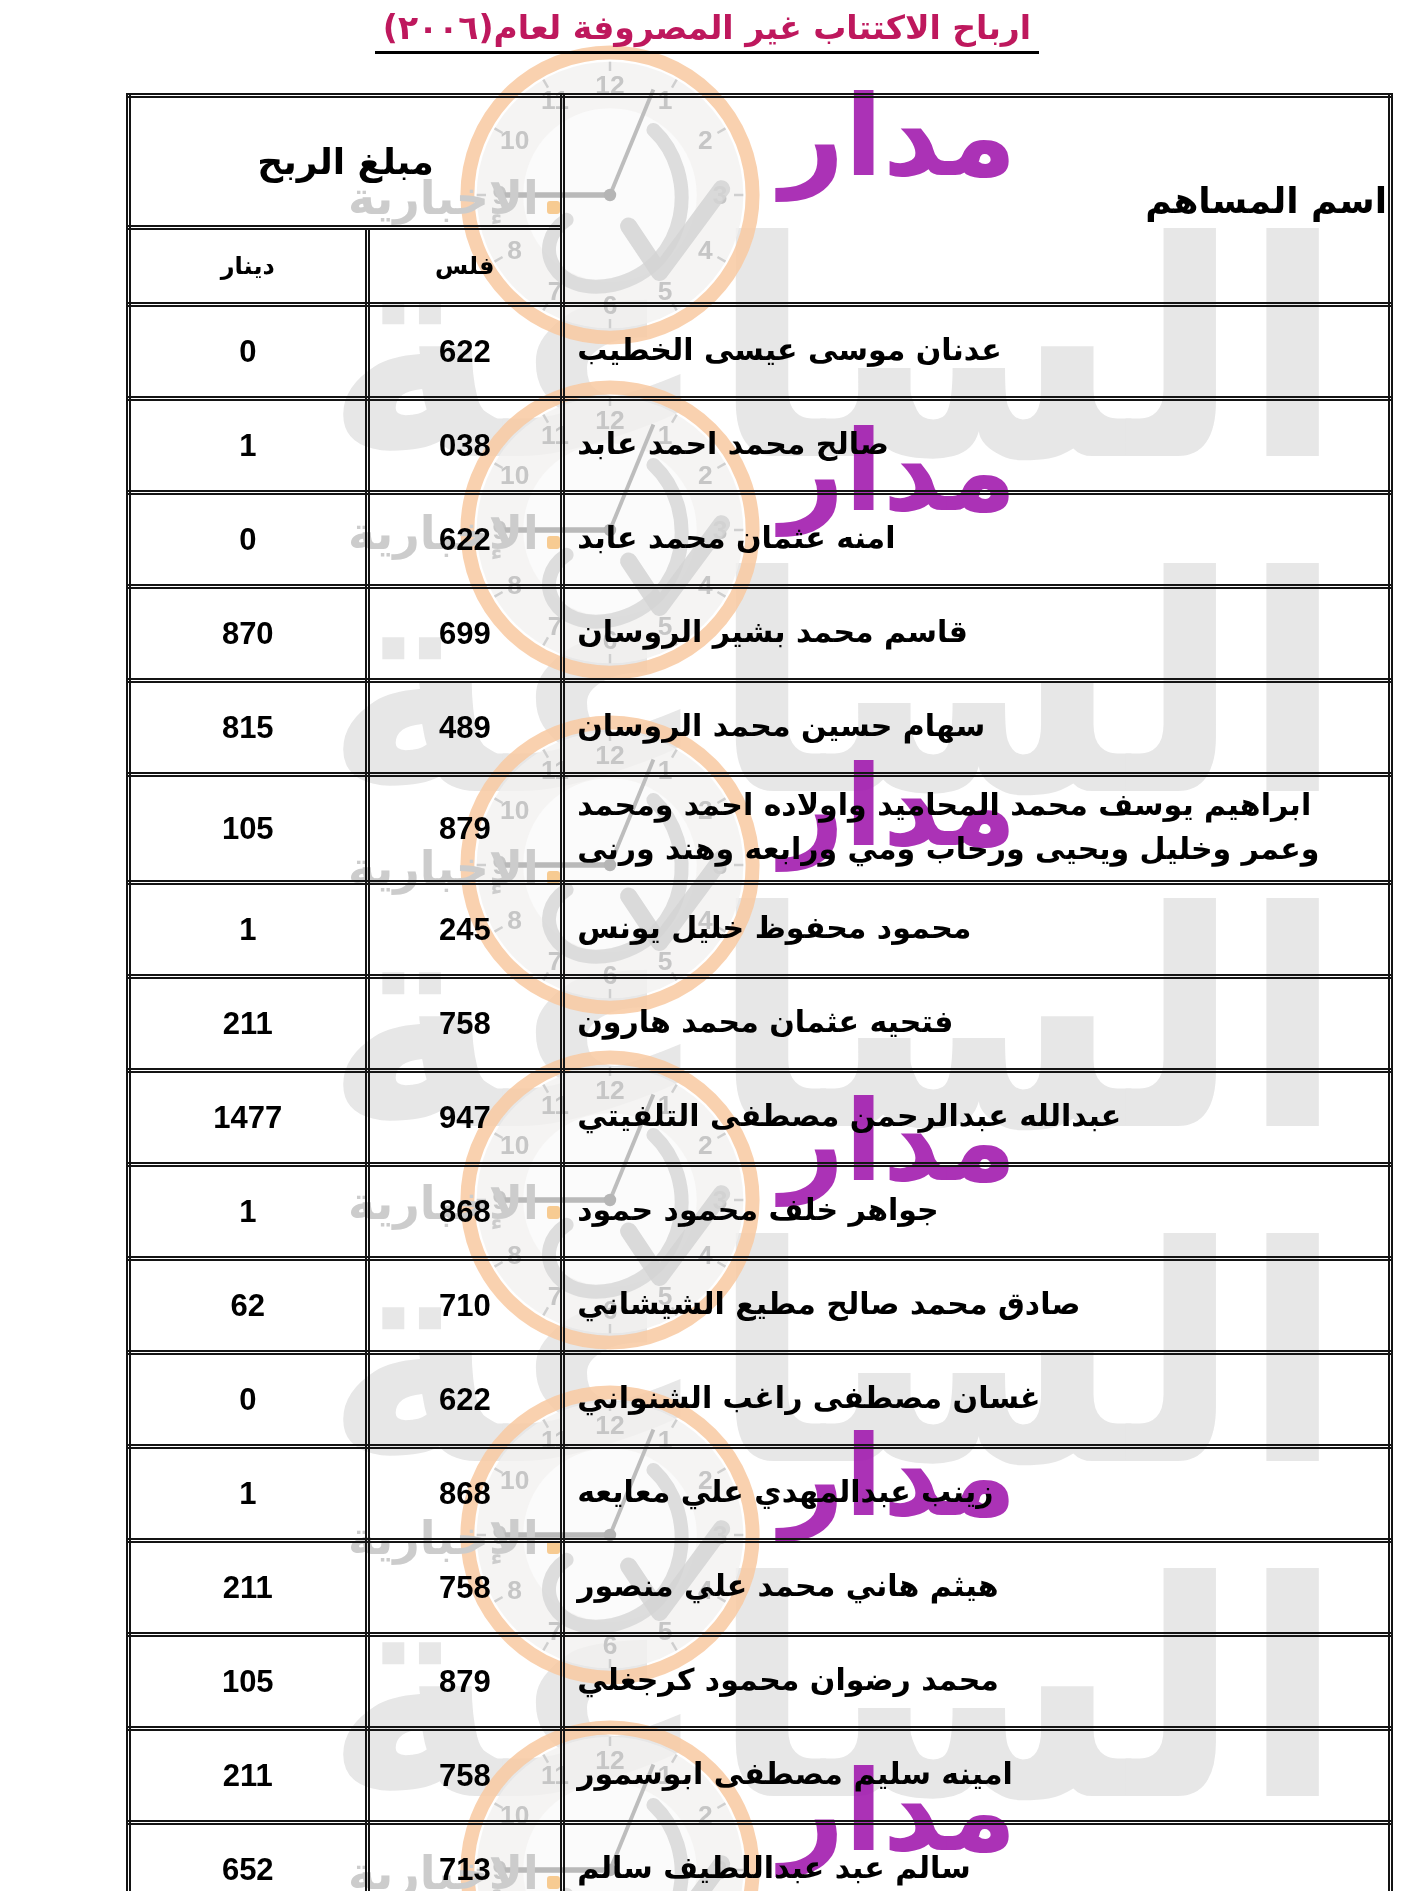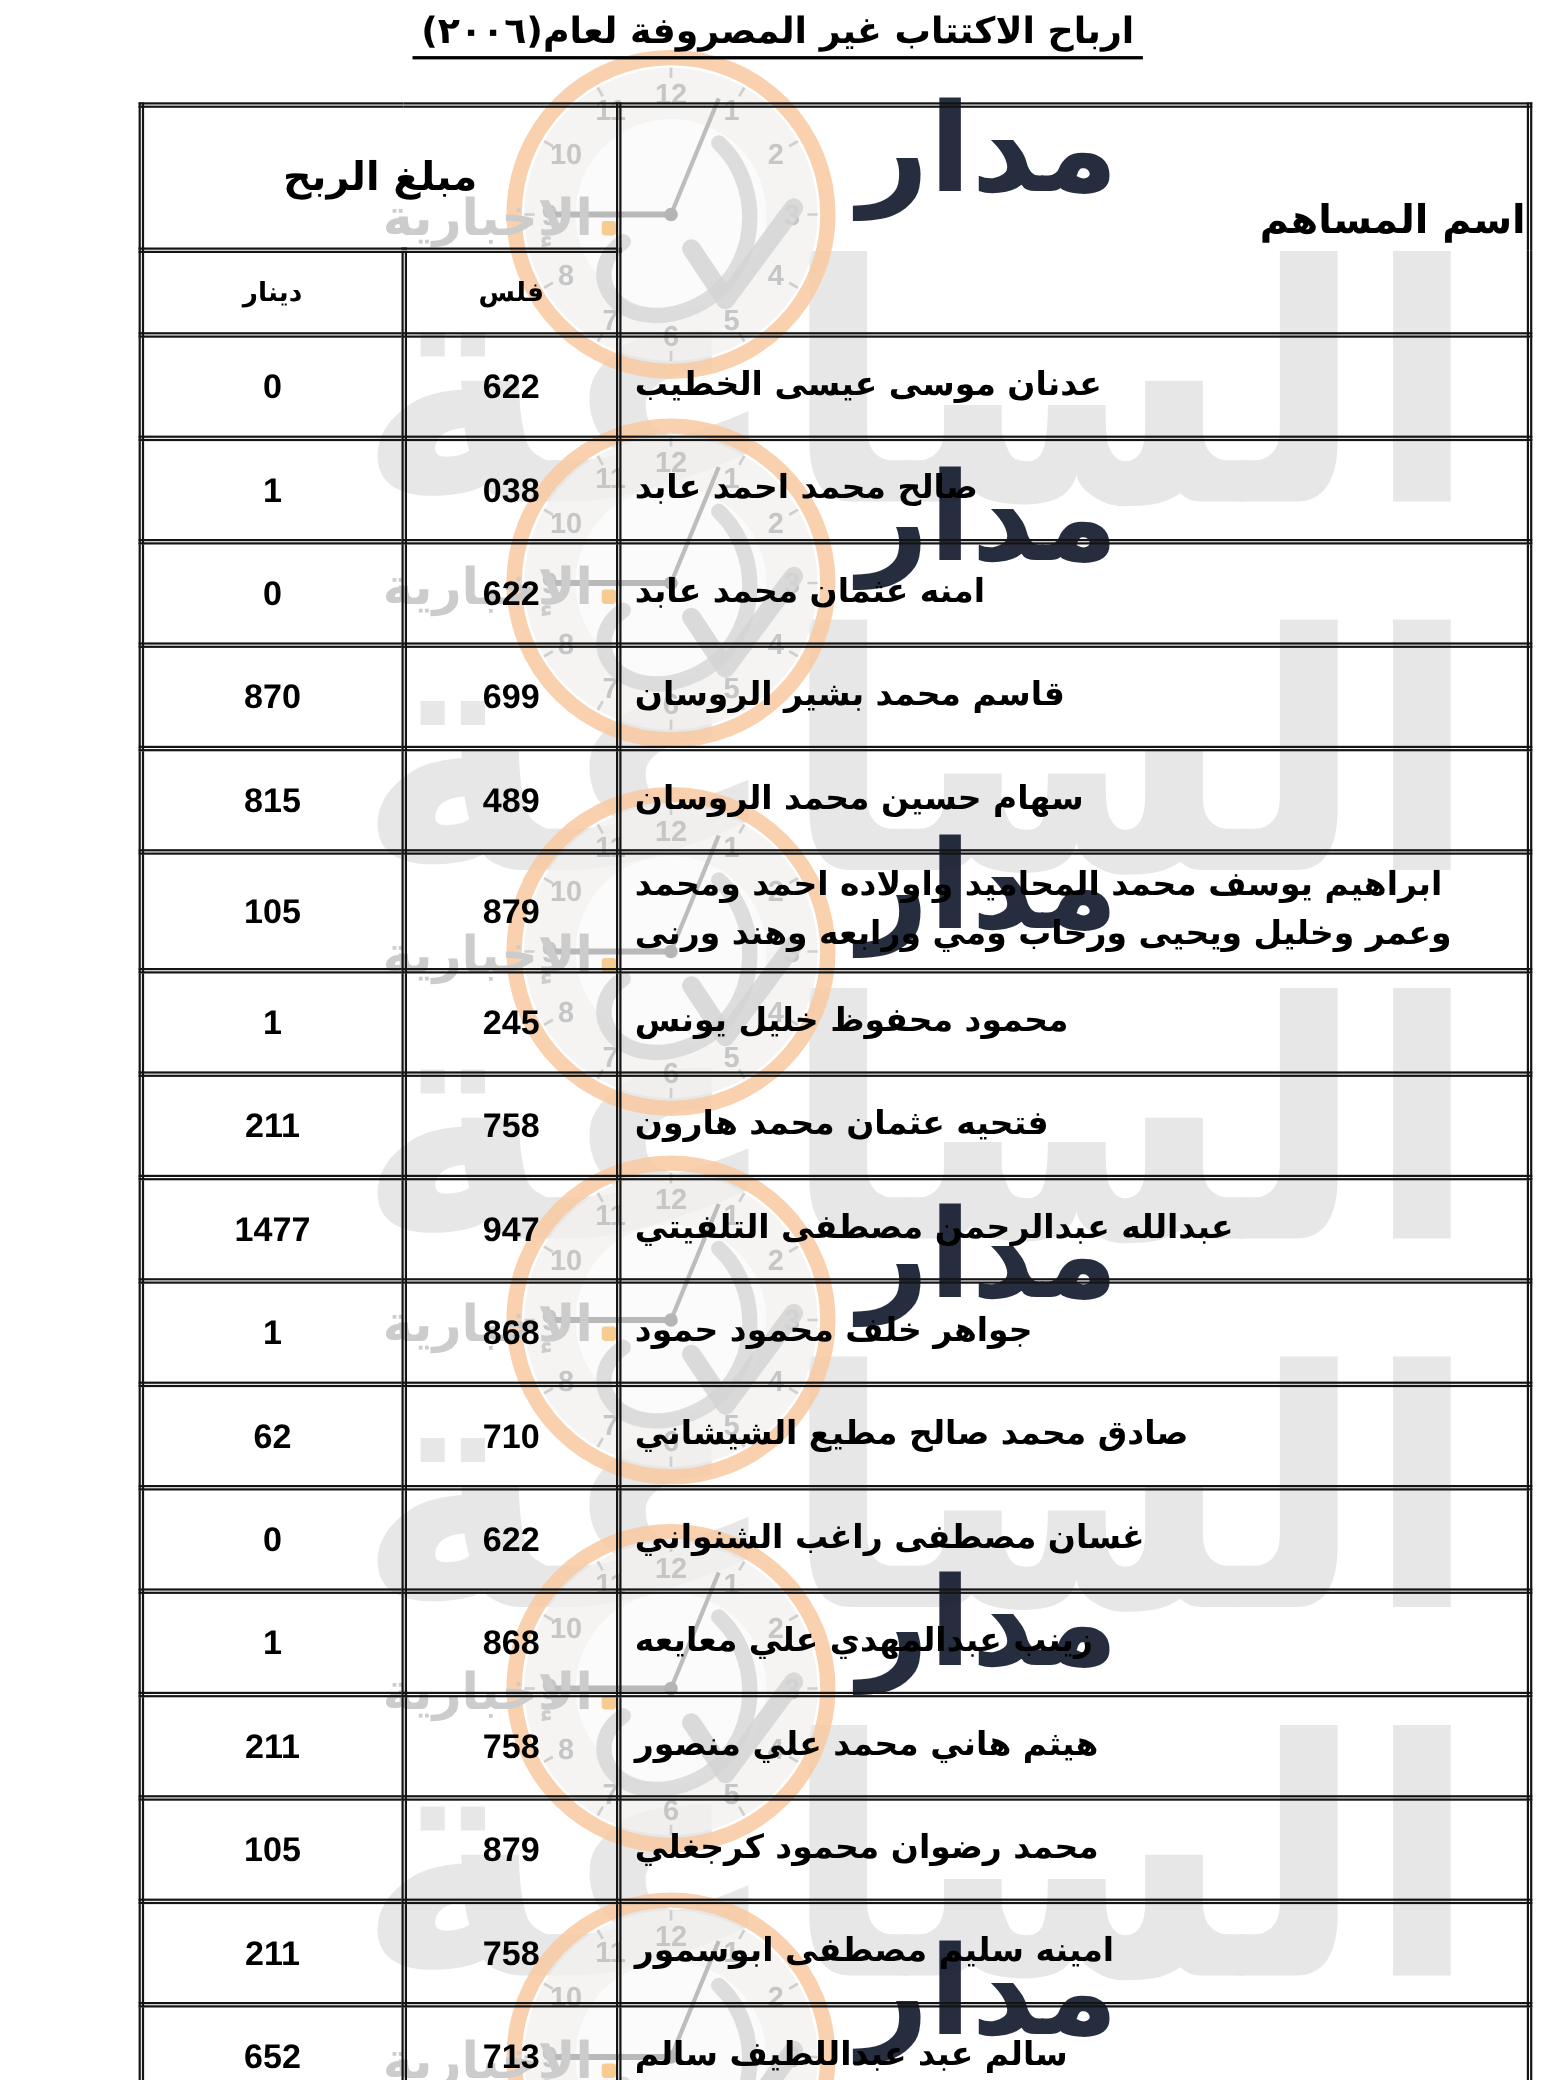--- a/index.html
+++ b/index.html
@@ -9,28 +9,28 @@
     font-family:"DejaVu Sans","Liberation Sans",sans-serif;
   }
   
   .wm-layer{position:absolute;inset:0;z-index:0;pointer-events:none;}
   .wm-tile{position:absolute;left:0;width:100%;height:310px;}
   .wm-clock{position:absolute;left:455px;top:0;width:310px;height:310px;}
   .wm-big{
     position:absolute;right:70px;top:185px;font-size:300px;line-height:.85;
     font-weight:bold;color:#dedede;opacity:.72;white-space:nowrap;letter-spacing:14px;
   }
-  .wm-madar{position:absolute;left:780px;top:40px;font-size:112px;font-weight:bold;color:#0f172a;opacity:.9;line-height:1;}
+  .wm-madar{position:absolute;left:780px;top:40px;font-size:112px;font-weight:bold;color:#a21caf;opacity:.9;line-height:1;}
   .wm-news{position:absolute;left:348px;top:135px;font-size:46px;font-weight:bold;color:#cccccc;line-height:1;}
   .wm-news .dot{display:inline-block;width:13px;height:13px;background:#f4a43c;opacity:.55;border-radius:3px;margin-left:8px;}
   
   .content{position:relative;z-index:1;}
   .title-wrap{text-align:center;padding-top:8px;}
   .doc-title{
-    display:inline-block;font-size:33px;font-weight:bold;color:#000000;
+    display:inline-block;font-size:33px;font-weight:bold;color:#be185d;
     border-bottom:3px solid #000;padding:0 8px 3px;line-height:1.2;
   }
   .tbl-wrap{position:absolute;top:93px;right:21px;left:126px;}
   table.main{width:100%;border-collapse:collapse;background:transparent;table-layout:fixed;}
   table.main th,table.main td{border:5px double #141414;background:transparent;color:#000;}
   th.group-h{height:125px;font-size:36px;font-weight:bold;text-align:center;vertical-align:middle;}
   th.sub-h{height:70px;font-size:24px;font-weight:bold;text-align:center;vertical-align:middle;}
   th.name-h{font-size:36px;font-weight:bold;text-align:right;vertical-align:middle;}
   td.num{
     text-align:center;vertical-align:middle;height:73px;

